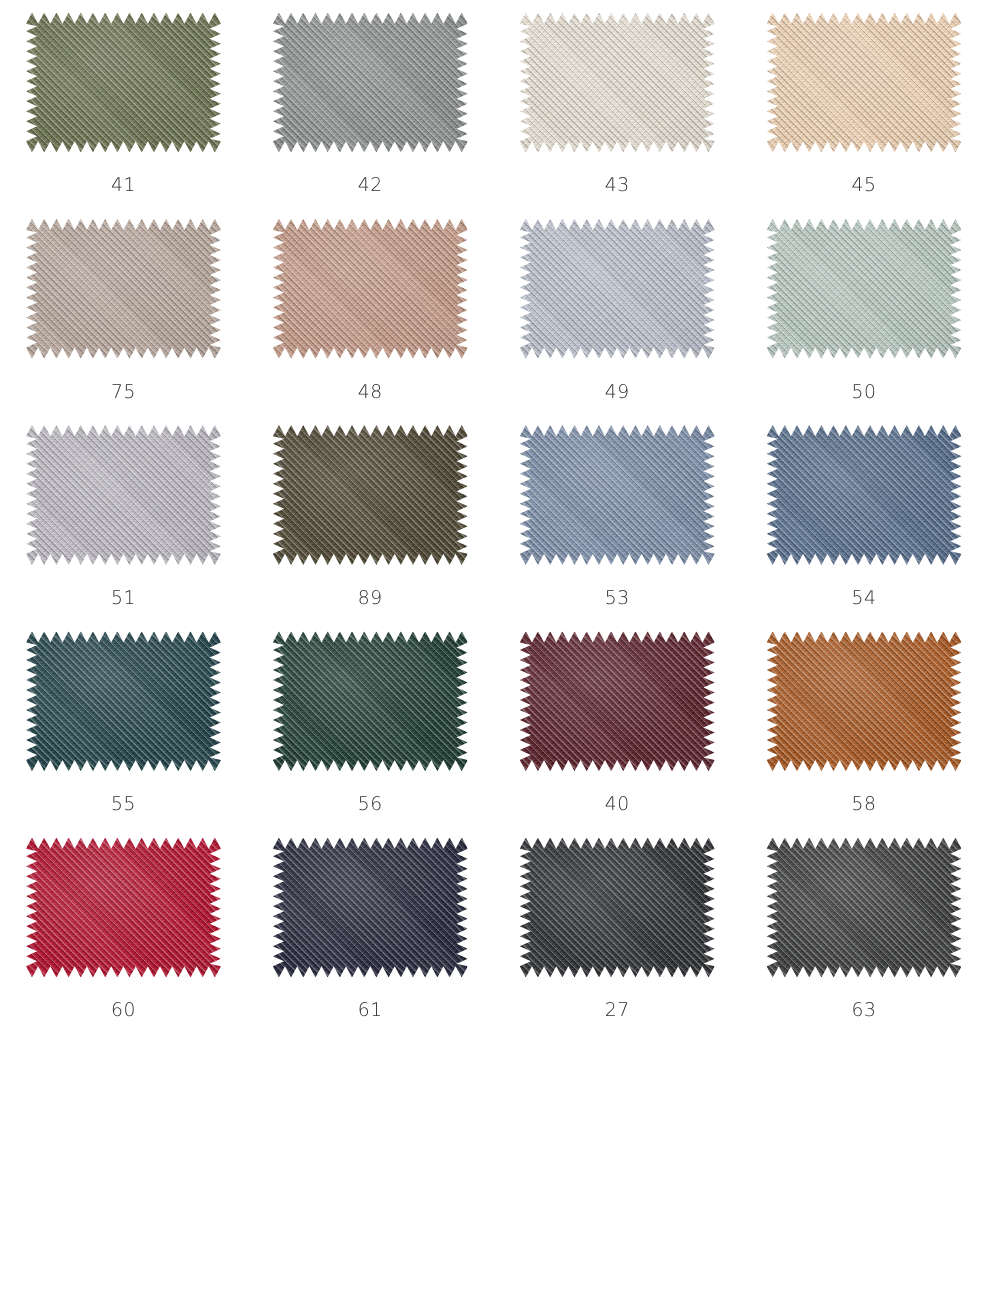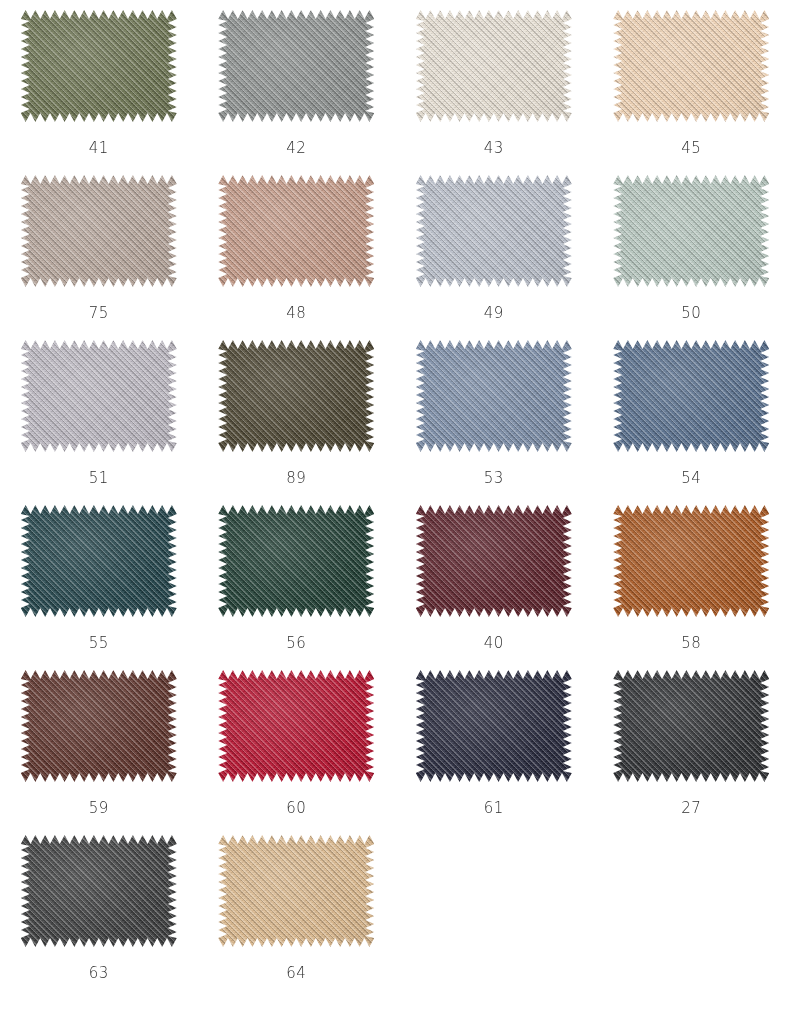--- a/index.html
+++ b/index.html
@@ -260,28 +260,20 @@
     <div class="swatch-cell">
       <div class="chip">
         <div class="chip-fabric" style="--chipcolor: #a8561f;">
           <div class="chip-shade"></div>
         </div>
       </div>
       <div class="swatch-label">58</div>
     </div>
     <div class="swatch-cell">
       <div class="chip">
-        <div class="chip-fabric" style="--chipcolor: #5c3028;">
-          <div class="chip-shade"></div>
-        </div>
-      </div>
-      <div class="swatch-label">59</div>
-    </div>
-    <div class="swatch-cell">
-      <div class="chip">
         <div class="chip-fabric" style="--chipcolor: #b50f2c;">
           <div class="chip-shade"></div>
         </div>
       </div>
       <div class="swatch-label">60</div>
     </div>
     <div class="swatch-cell">
       <div class="chip">
         <div class="chip-fabric" style="--chipcolor: #24263a;">
           <div class="chip-shade"></div>
@@ -298,21 +290,13 @@
       <div class="swatch-label">27</div>
     </div>
     <div class="swatch-cell">
       <div class="chip">
         <div class="chip-fabric" style="--chipcolor: #3b3c3d;">
           <div class="chip-shade"></div>
         </div>
       </div>
       <div class="swatch-label">63</div>
     </div>
-    <div class="swatch-cell">
-      <div class="chip">
-        <div class="chip-fabric" style="--chipcolor: #dcb98d;">
-          <div class="chip-shade"></div>
-        </div>
-      </div>
-      <div class="swatch-label">64</div>
-    </div>
   </div>
 
 </body></html>

